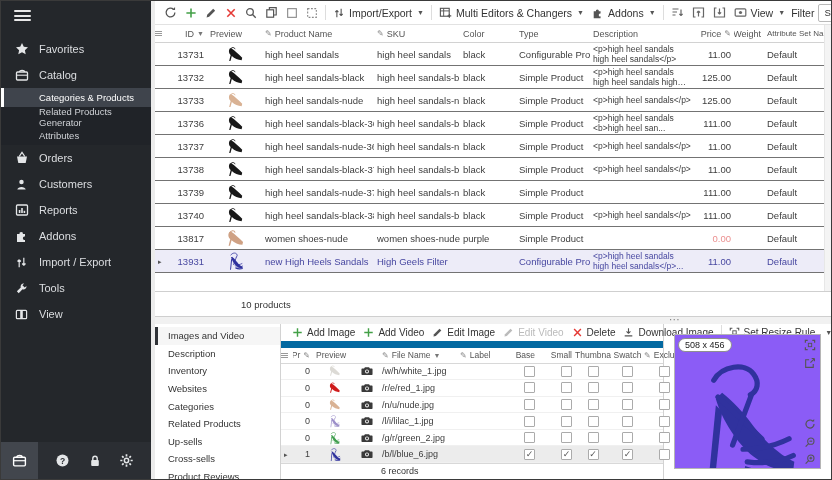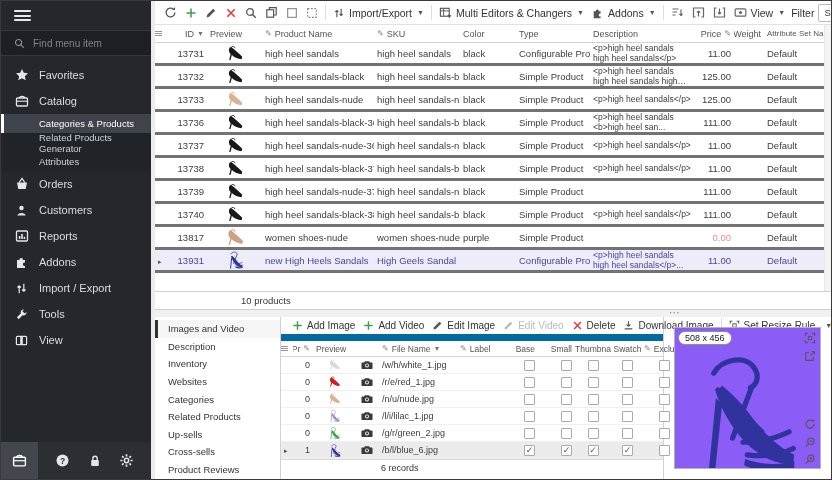--- a/index.html
+++ b/index.html
@@ -29,21 +29,21 @@
   .toolbar { height: 24px; flex: none; display: flex; align-items: center; padding-left: 5px; font-size: 10.5px; color: #333; border-bottom: 1px solid #e2e2e2; white-space: nowrap; }
   .tbtn { display: flex; align-items: center; gap: 4px; padding: 16px 4px; height: 22px; cursor: pointer; }
   .tsep { width: 1px; height: 15px; background: #ddd; margin: 0 3px; flex: none; }
   .caret { font-size: 7px; color: #555; margin-left: 1px; }
   .combo { height: 18px; border: 1px solid #b9b9b9; border-radius: 2px; background: #fff; display: flex; align-items: center; padding: 0 5px; gap: 8px; font-size: 9.5px; color: #333; margin: 0 4px; cursor: pointer; }
 
   
   .gridwrap { flex: none; position: relative; }
   .vscroll { position: absolute; right: 0; top: 0; bottom: 0; width: 7px; background: #f4f4f4; border-left: 1px solid #e7e7e7; }
   .ghead { display: flex; height: 18px; align-items: center; border-bottom: 1px solid #d2d2d2; font-size: 9px; color: #555; padding-right: 7px; }
-  .grow { display: flex; height: 23px; align-items: center; border-bottom: 3px solid #737373; font-size: 9.5px; color: #3d3d3d; padding-right: 11px; }
+  .grow { display: flex; height: 23px; align-items: center; border-bottom: 1px solid #737373; font-size: 9.5px; color: #3d3d3d; padding-right: 11px; }
   .grow.selected { background: #edecf8; color: #4747a0; }
   .grow.selected .desc { color: #4747a0; }
   .gc { padding: 0 3px; flex: none; display: flex; align-items: center; gap: 3px; overflow: hidden; white-space: nowrap; height: 100%; }
   .c-mk { width: 12px; padding: 0; position: relative; }
   .grow.selected .c-mk::after { content: "\25B8"; font-size: 7px; color: #555; position: absolute; left: 3px; top: 8px; }
   .c-id { width: 40px; justify-content: flex-end; }
   .c-prev { width: 55px; justify-content: center; }
   .c-name { width: 112px; }
   .c-sku { width: 86px; }
   .c-color { width: 56px; }
@@ -52,21 +52,21 @@
   .c-price { width: 40px; justify-content: flex-end; }
   .c-weight { width: 30px; justify-content: flex-end; }
   .c-attr { width: 60px; }
   .ghead .c-attr { font-size: 8px; }
   .desc { font-size: 8.5px; line-height: 10px; white-space: normal; display: -webkit-box; -webkit-line-clamp: 2; -webkit-box-orient: vertical; overflow: hidden; color: #3d3d3d; }
   .price-zero { color: #eb8f8f; }
   .pencil { font-size: 8px; color: #8a8a8a; }
   .sorticon { font-size: 7px; color: #777; }
   .mkicon i { display: block; width: 7px; height: 1px; background: #999; margin: 1px 0; }
   .gempty { height: 18px; }
-  .gstatus { height: 19px; flex: none; border-top: 1px solid #cfcfcf; border-bottom: 1px solid #cfcfcf; display: flex; align-items: center; padding-left: 86px; font-size: 9.5px; color: #333; }
+  .gstatus { height: 26px; flex: none; border-top: 1px solid #cfcfcf; border-bottom: 1px solid #cfcfcf; display: flex; align-items: center; padding-left: 86px; font-size: 9.5px; color: #333; }
   .hsplit { height: 7px; flex: none; background: #f1f1f1; position: relative; }
   .hsplit span { position: absolute; left: 76%; top: -4px; color: #888; font-size: 11px; letter-spacing: 1px; }
 
   
   .bottom { flex: 1; display: flex; min-height: 0; border-radius: 16px; }
   .tabs { width: 126px; flex: none; border-right: 1px solid #d2d2d2; padding-top: 3px; }
   .tab { height: 17.6px; display: flex; align-items: center; padding-left: 13px; font-size: 9.5px; color: #333; cursor: pointer; }
   .tab.active { border-left: 3px solid #2f3237; padding-left: 10px; background: #f6f6f6; }
 
   .imgpanel { flex: 1; min-width: 0; display: flex; flex-direction: column; border-right: 1px solid #d2d2d2; }
@@ -134,29 +134,20 @@
 <div class="app">
 
   <aside class="sidebar">
     <div class="burger-row">
       <div class="burger">
           <i></i>
           <i></i>
           <i></i>
         </div>
     </div>
-    <div class="search-row">
-      <span>
-        <svg width="11" height="11" viewBox="0 0 13 13">
-            <circle cx="5.4" cy="5.4" r="3.6" fill="none" stroke="#8d939b" stroke-width="1.3"></circle>
-            <path d="M8.2 8.2 L11.6 11.6" stroke="#8d939b" stroke-width="1.3"></path>
-          </svg>
-      </span>
-      <input placeholder="Find menu item" style="">
-    </div>
     <nav class="nav">
       <div class="nav-item">
         <span class="nic">
             <svg width="14" height="14" viewBox="0 0 14 14">
               <path d="M7 1l1.8 3.8 4.2.5-3.1 2.9.8 4.1L7 10.3 3.3 12.3l.8-4.1L1 5.3l4.2-.5z" fill="#e4e6e8"></path>
             </svg>
           </span>
         <span>Favorites</span>
       </div>
       <div class="nav-item">
@@ -597,21 +588,21 @@
       </div>
       <div class="grow selected">
         <div class="gc c-mk"></div>
           <div class="gc c-id">13931</div>
         <div class="gc c-prev">
             <svg class="shoe-blue" width="20" height="20" viewBox="0 0 110 130">
               <use href="#i-sandal"></use>
             </svg>
           </div>
         <div class="gc c-name">new High Heels Sandals</div>
-          <div class="gc c-sku">High Geels Sandal</div>
+          <div class="gc c-sku">High Geels Filter</div>
         <div class="gc c-color"></div>
           <div class="gc c-type">Configurable Product</div>
         <div class="gc c-desc">
             <div class="desc">&lt;p&gt;high heel sandals high heel sandals&lt;/p&gt;...</div>
           </div>
         <div class="gc c-price">11.00</div>
           <div class="gc c-weight"></div>
         <div class="gc c-attr">Default</div>
       </div>
       <div class="gempty"></div>

